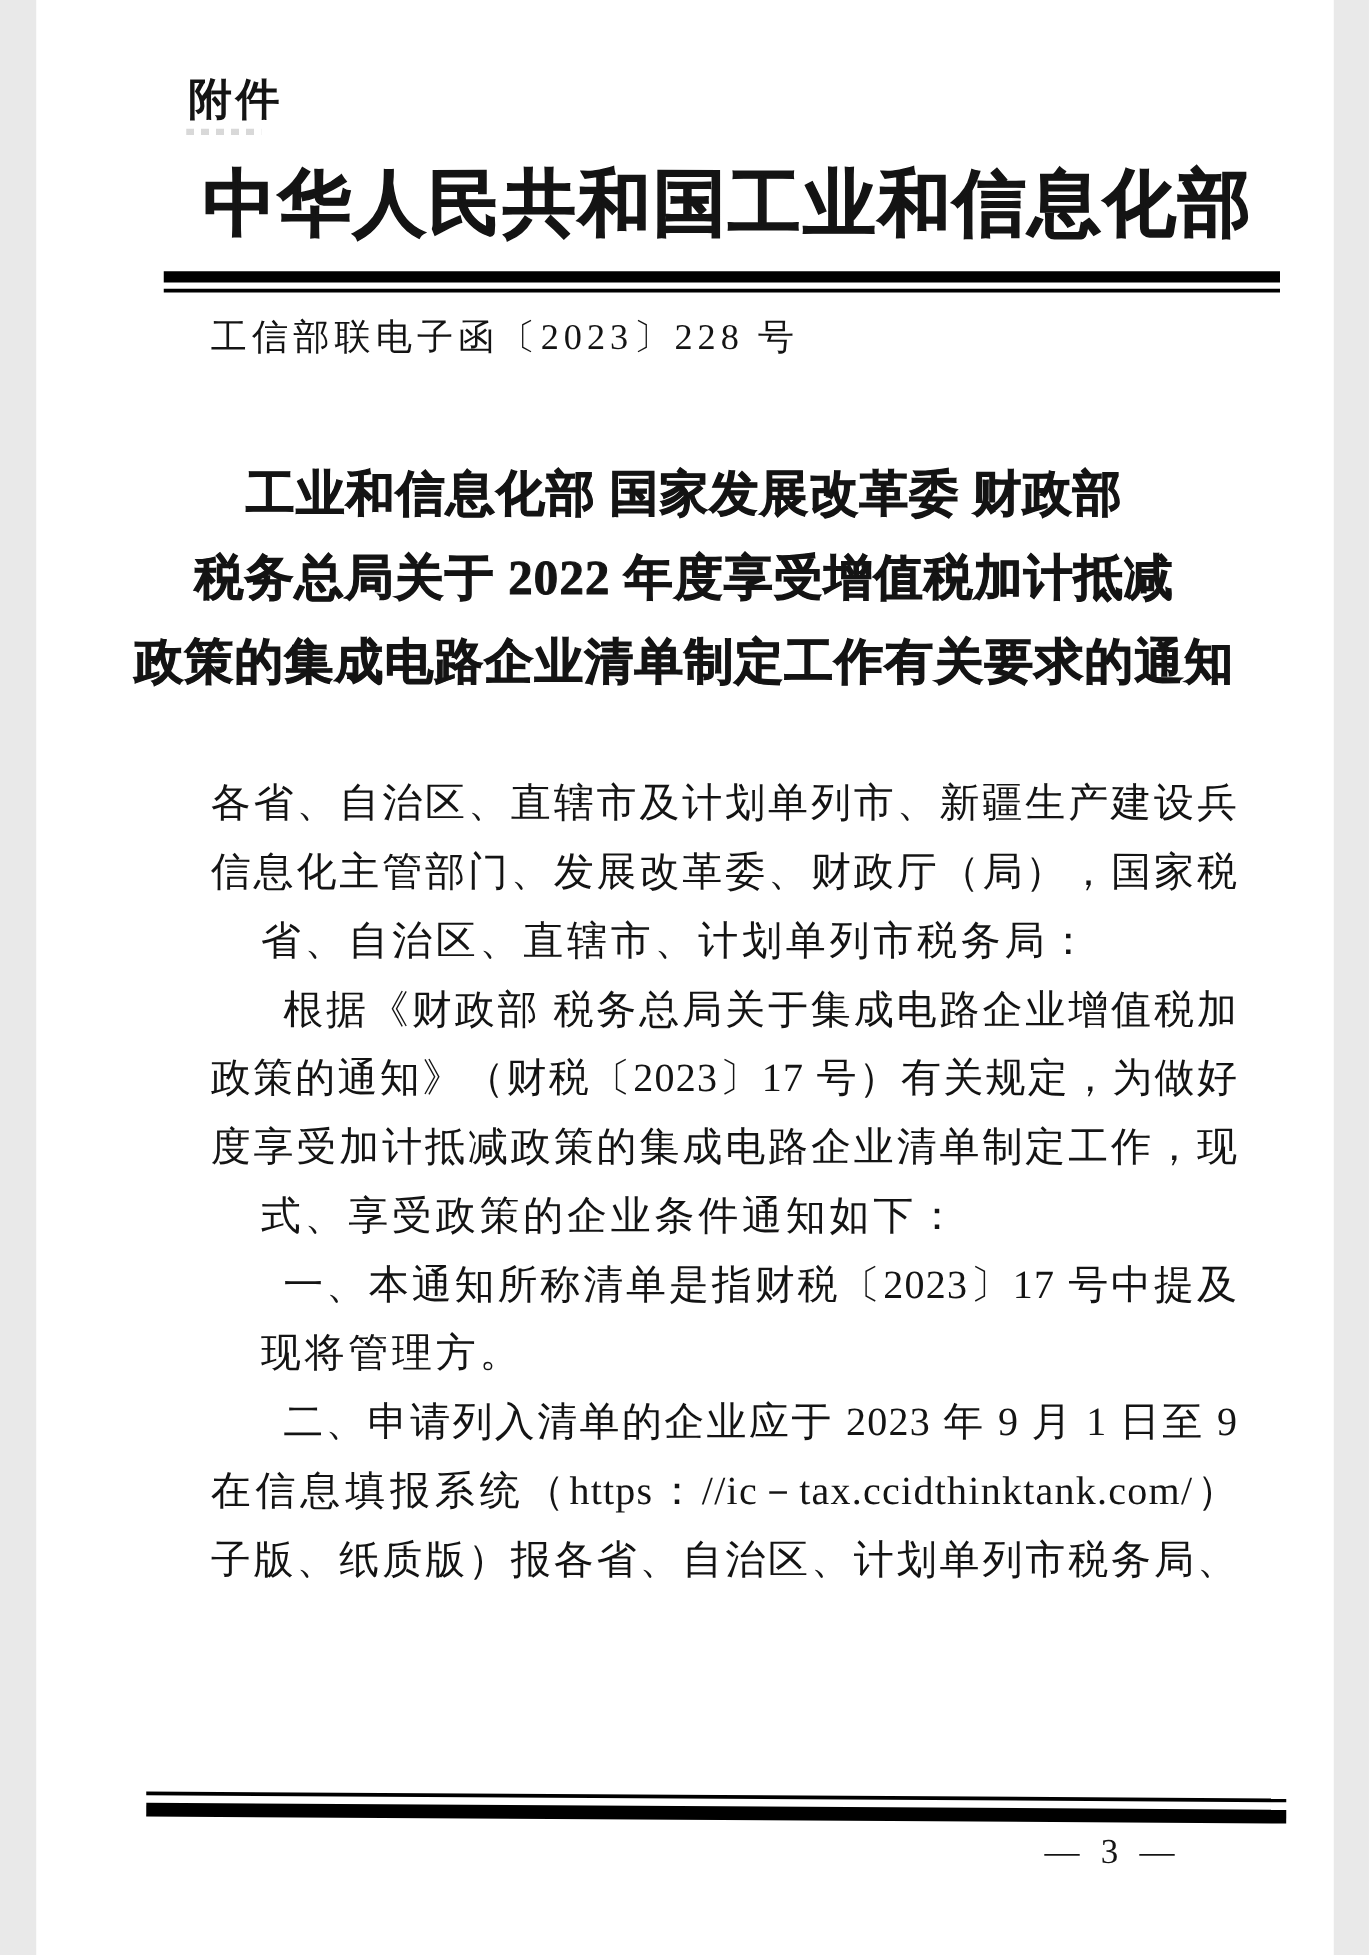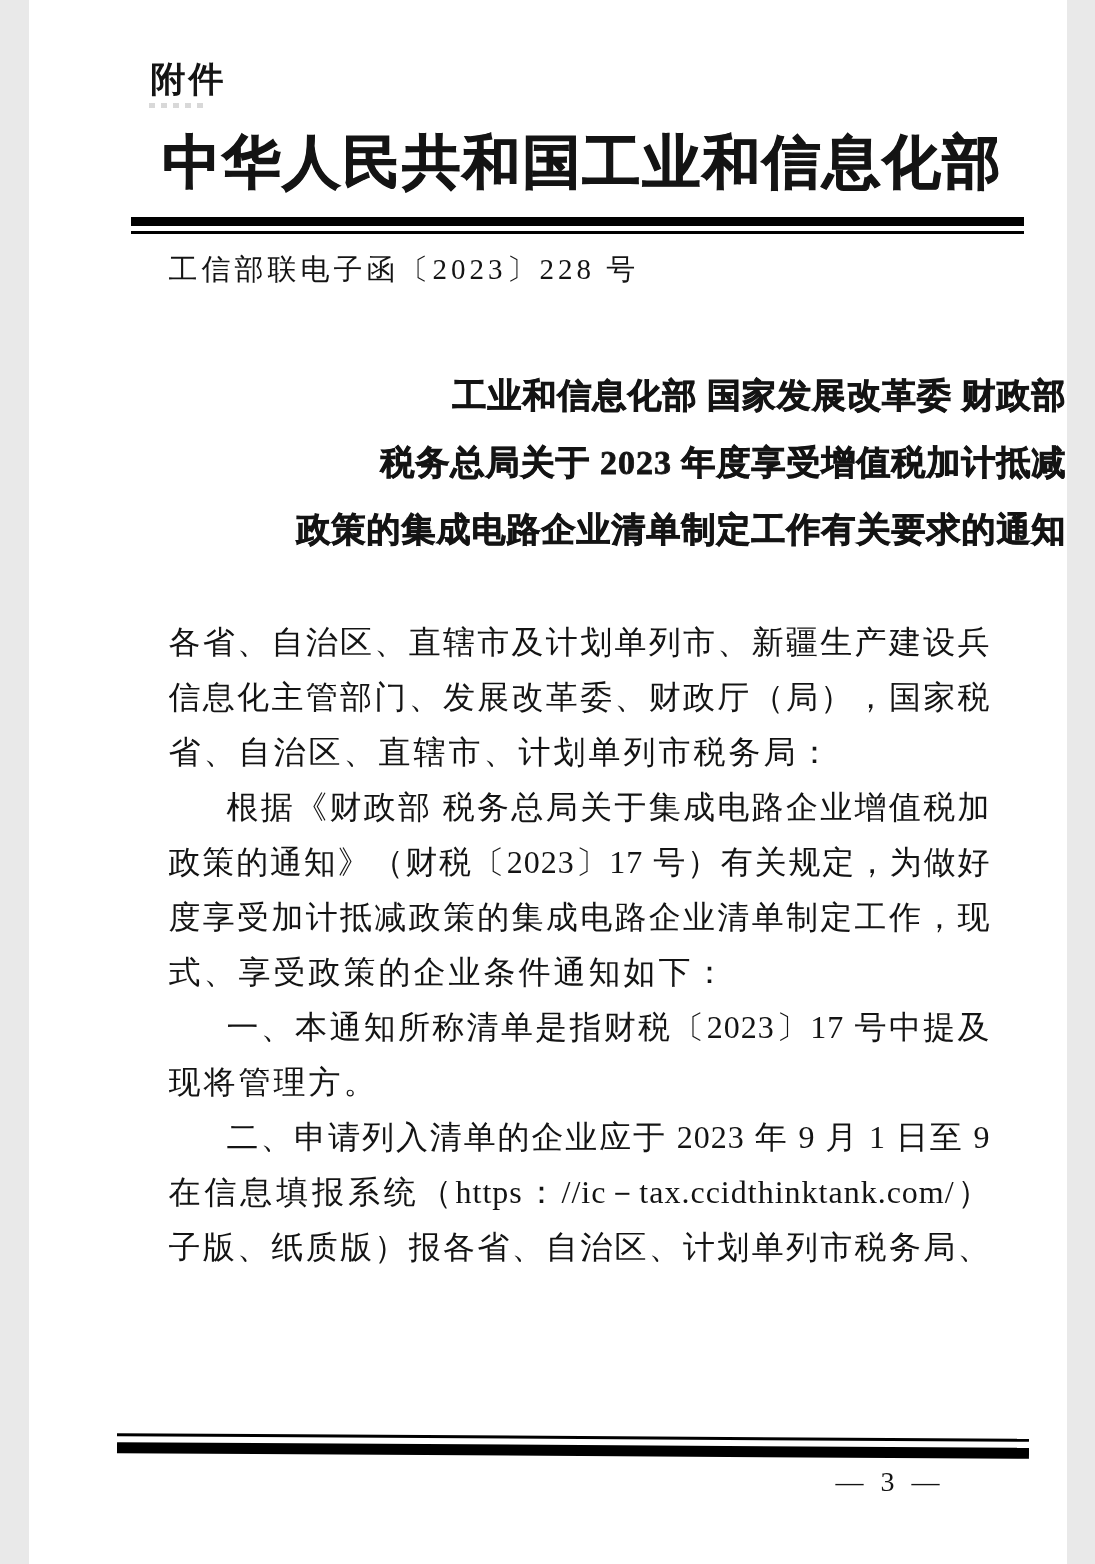--- a/index.html
+++ b/index.html
@@ -66,22 +66,22 @@
     text-align:left;
     font-size:29px;
     letter-spacing:4px;
     white-space:nowrap;
   }
   
   .title{
     position:absolute;
     left:0; top:362px;
     width:100%;
-    text-align:right;
-    font-size:34px;
+    text-align:center;
+    font-size:39px;
     font-weight:900;
     line-height:67px;
     letter-spacing:1px;
     font-family:"Liberation Serif","DejaVu Serif",serif;
     -webkit-text-stroke:.8px var(--ink);
   }
   .title .title-line{white-space:nowrap;}
   
   .body-text{
     position:absolute;
@@ -94,20 +94,21 @@
     line-height:55px;
     letter-spacing:1px;
     text-align:justify;
     text-align-last:justify;
     overflow:hidden;
   }
   .body-text .line.nofill{
     text-align:right;
     text-align-last:left;
     letter-spacing:3px;
+    margin-left:40px;
   }
   .body-text .line.indent{
     padding-left:58px;
   }
   
   .rule-thin-bottom{
     position:absolute;
     left:88px; top:1436px;
     width:912px; height:3px;
     background:var(--rule);
@@ -139,21 +140,21 @@
 
   <div class="agency">中华人民共和国工业和信息化部</div>
 
   <div class="rule-thick-top"></div>
   <div class="rule-thin-top"></div>
 
   <div class="docnum">工信部联电子函〔2023〕228 号</div>
 
   <div class="title" id="title-lines">
       <div class="title-line">工业和信息化部 国家发展改革委 财政部</div>
-      <div class="title-line">税务总局关于 2023 年度享受增值税加计抵减</div>
+      <div class="title-line">税务总局关于 2022 年度享受增值税加计抵减</div>
       <div class="title-line">政策的集成电路企业清单制定工作有关要求的通知</div>
     </div>
 
   <div class="body-text" id="body-lines">
       <div class="line">各省、自治区、直辖市及计划单列市、新疆生产建设兵团工业和</div>
       <div class="line">信息化主管部门、发展改革委、财政厅（局），国家税务总局各</div>
       <div class="line nofill">省、自治区、直辖市、计划单列市税务局：</div>
       <div class="line indent">根据《财政部 税务总局关于集成电路企业增值税加计抵减</div>
       <div class="line">政策的通知》（财税〔2023〕17 号）有关规定，为做好 2023 年</div>
       <div class="line">度享受加计抵减政策的集成电路企业清单制定工作，现将管理方</div>

